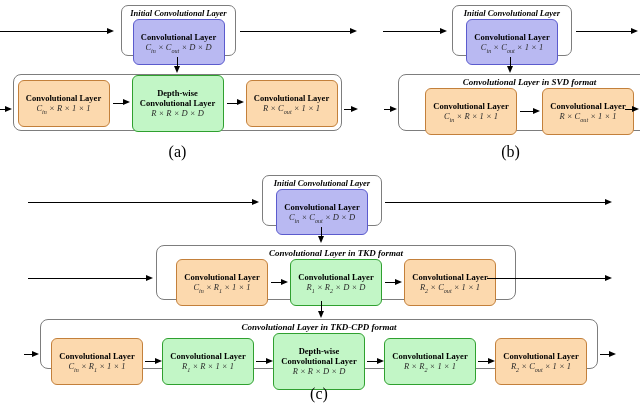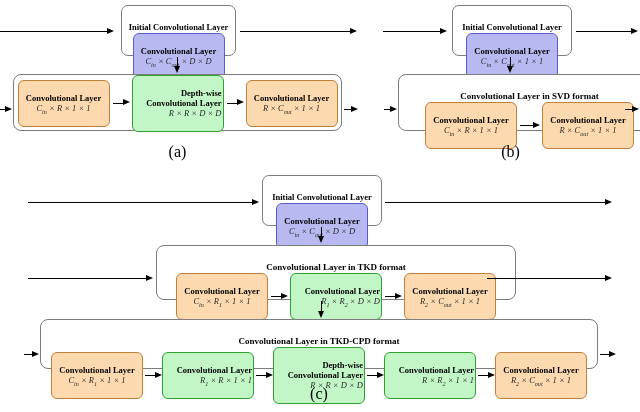--- a/index.html
+++ b/index.html
@@ -7,30 +7,30 @@
     position:relative;width:640px;height:412px;background:#fff;
     font-family:"Liberation Serif","DejaVu Serif",serif;color:#000;overflow:hidden;
   }
   
   .cbox{
     position:absolute;box-sizing:border-box;background:#fff;
     border:1.2px solid var(--box_border,#7d7d7d);border-radius:8px;
     display:flex;flex-direction:column;align-items:center;
   }
   .cbox.initial{border-radius:7px;}
-  .ctitle{font-weight:bold;font-size:9px;line-height:1.25;margin-top:16px;white-space:nowrap;}
+  .ctitle{font-weight:bold;font-size:9px;line-height:1.25;margin-top:2px;white-space:nowrap;font-style:italic;}
   .crow{flex:1;width:100%;display:flex;align-items:center;justify-content:center;}
   
   .layer{
     box-sizing:border-box;width:92px;padding:12px 1px;text-align:center;
     border-radius:6px;flex:none;
   }
   .layer.purple{background:var(--purple_fill,#b9b9f2);border:1.3px solid var(--purple_border,#5b5bcd);}
   .layer.orange{background:var(--orange_fill,#fcd9ae);border:1.3px solid var(--orange_border,#c3803b);}
-  .layer.green {background:var(--green_fill,#c2f6c6); border:1.3px solid var(--green_border,#2fa02f);text-align:right;}
+  .layer.green {background:var(--green_fill,#c2f6c6); border:1.3px solid var(--green_border,#2fa02f);}
   .lname{font-weight:bold;font-size:8.5px;line-height:1.18;}
   .lname span{display:block;}
   .lformula{font-size:8.5px;line-height:1.25;color:#2b2b2b;font-style:italic;}
   .lformula sub{font-size:0.72em;line-height:0;font-style:italic;}
   
   .harrow{position:absolute;height:0;border-top:1.6px solid var(--arrow_color,#000);}
   .harrow::after{
     content:"";position:absolute;right:-6px;top:-4.5px;width:0;height:0;
     border-left:7px solid var(--arrow_color,#000);
     border-top:3.6px solid transparent;border-bottom:3.6px solid transparent;

